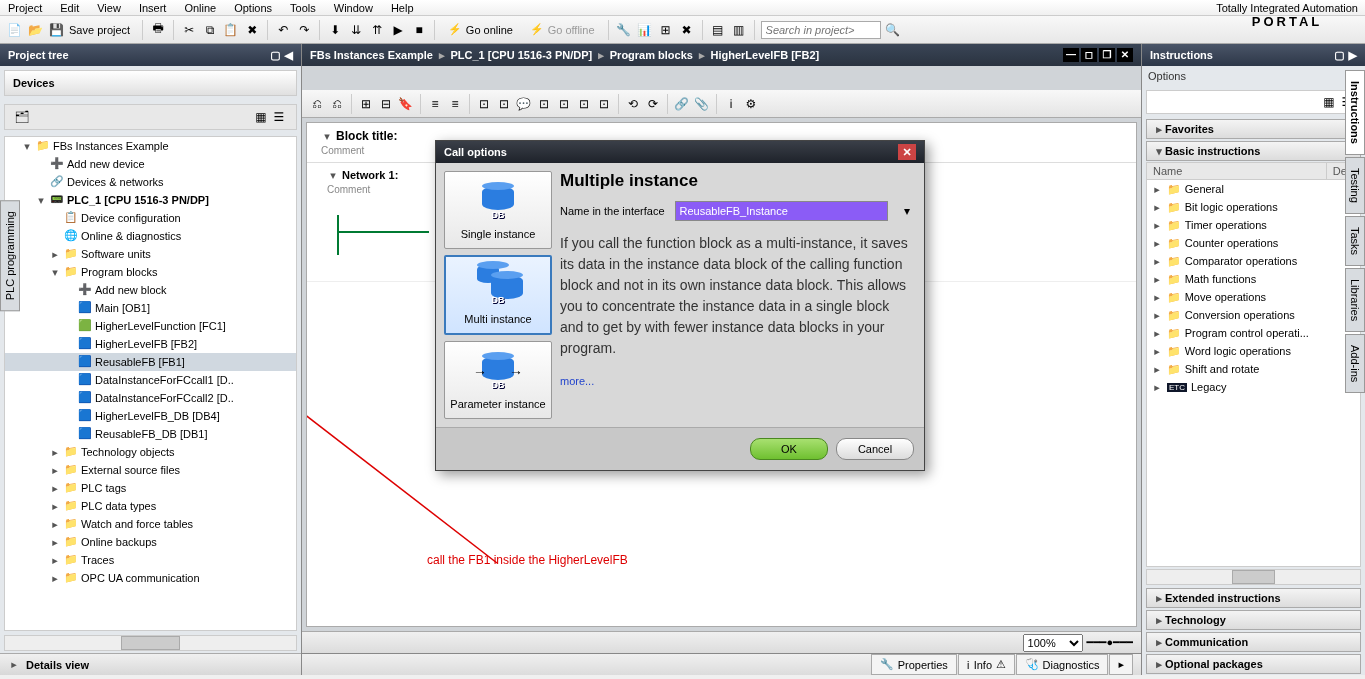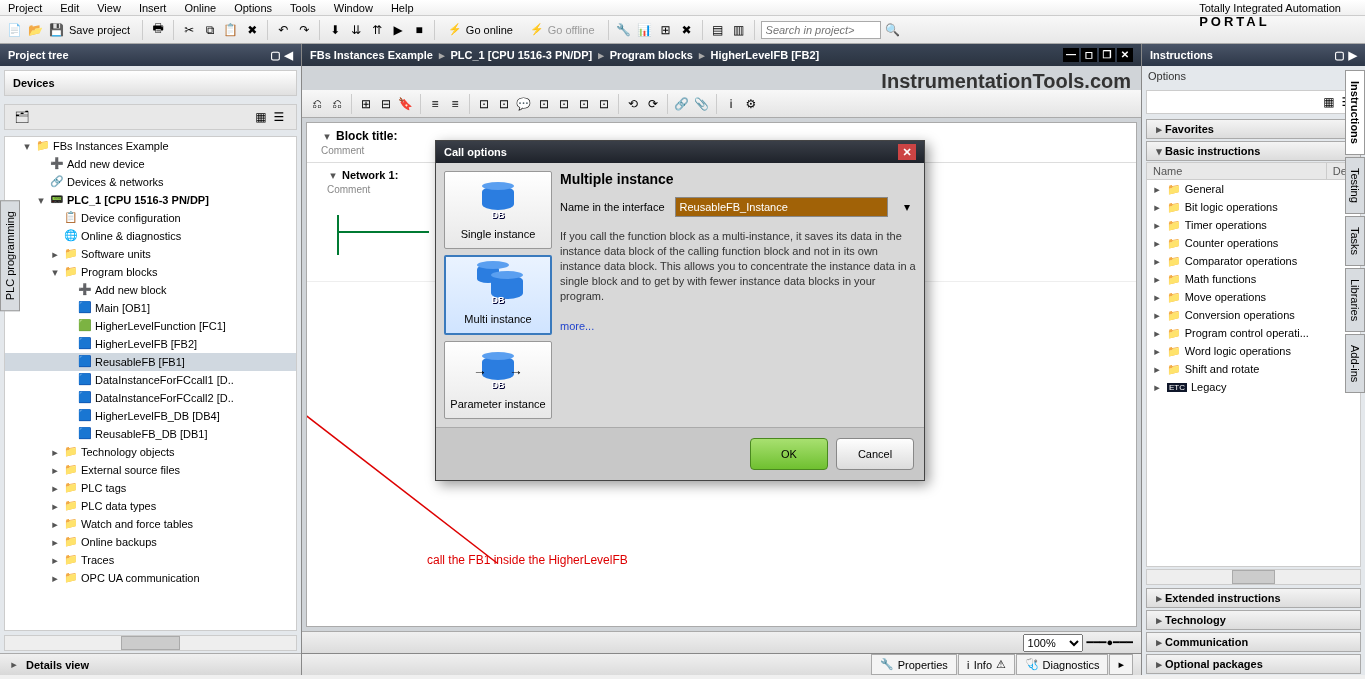--- a/index.html
+++ b/index.html
@@ -1,19 +1,19 @@
 <!DOCTYPE html>
 <html><head>
 <meta charset="utf-8">
 <style>
 *{margin:0;padding:0;box-sizing:border-box;font-family:Tahoma,Arial,sans-serif;font-size:11px}
 body{background:#f0f0f0;width:1365px;height:679px;overflow:hidden;position:relative}
 .menubar{height:16px;background:linear-gradient(#fff,#f0f0f0);display:flex;align-items:center;padding:0 8px;border-bottom:1px solid #ccc}
 .menubar span{margin-right:18px;cursor:pointer}
-.branding{position:absolute;right:24px;top:2px;text-align:left;font-size:11px;line-height:13px}
+.branding{position:absolute;right:7px;top:2px;text-align:center;font-size:11px;line-height:13px}
 .branding b{font-size:13px;letter-spacing:3px}
 .toolbar{height:28px;background:linear-gradient(#f8f8f8,#e8e8e8);display:flex;align-items:center;padding:0 6px;border-bottom:1px solid #aaa;gap:3px}
 .tbtn{width:18px;height:18px;display:inline-flex;align-items:center;justify-content:center;border:1px solid transparent;cursor:pointer;font-size:12px}
 .sep{width:1px;height:20px;background:#ccc;margin:0 3px}
 .save-label{font-size:11px;margin-right:6px}
 .online-btn{display:flex;align-items:center;gap:4px;padding:2px 6px;border:1px solid transparent}
 .search-box{width:120px;height:18px;border:1px solid #aaa;font-style:italic;color:#888;padding:0 4px;background:#fff}
 .main-layout{display:flex;height:631px}
 .left-panel{width:302px;background:#e4e8ec;border-right:1px solid #888;display:flex;flex-direction:column}
 .panel-header{height:22px;background:linear-gradient(#4a5568,#2d3748);color:#fff;display:flex;align-items:center;padding:0 8px;font-weight:bold}
@@ -71,28 +71,28 @@
 .dlg-close{margin-left:auto;width:18px;height:16px;background:#c44;color:#fff;text-align:center;cursor:pointer;font-weight:bold;line-height:16px}
 .dlg-body{display:flex;padding:8px;gap:8px;background:#d8d8d8}
 .dlg-opts{width:108px;display:flex;flex-direction:column;gap:6px}
 .dlg-opt{border:1px solid #999;background:linear-gradient(#fff,#e8e8e8);padding:8px 4px;text-align:center;cursor:pointer;border-radius:2px}
 .dlg-opt.sel{border:2px solid #3a7abd;background:linear-gradient(#eaf3ff,#d0e4ff)}
 .dlg-opt .db-ic{width:42px;height:42px;margin:0 auto 6px;position:relative}
 .db-cyl{width:32px;height:24px;background:#2b7de0;border-radius:16px/6px;position:absolute;left:5px;top:6px}
 .db-cyl::before{content:"";position:absolute;top:-4px;left:0;width:32px;height:8px;background:#5a9ff0;border-radius:16px/4px}
 .db-lbl{position:absolute;bottom:2px;width:100%;text-align:center;font-size:9px;font-weight:bold;color:#fff;text-shadow:1px 1px #003}
 .dlg-right{flex:1}
-.dlg-right h4{font-size:14px;font-weight:bold;margin-bottom:10px}
+.dlg-right h4{font-size:17px;font-weight:bold;margin-bottom:10px}
 .dlg-field{display:flex;align-items:center;margin-bottom:12px;gap:10px}
 .dlg-field input{flex:1;height:20px;border:1px solid #888;padding:0 4px;background:#fff;color:#fff}
-.dlg-field input.hl{background:#a16207;color:#fff}
-.dlg-desc{font-size:11px;color:#333;line-height:15px}
+.dlg-field input.hl{background:#8b5cf6;color:#fff}
+.dlg-desc{font-size:14px;color:#333;line-height:21px}
 .more-link{color:#24c;cursor:pointer;margin-top:16px;display:inline-block}
 .dlg-btns{display:flex;justify-content:flex-end;gap:8px;padding:10px;background:#c8c8c8;border-top:1px solid #aaa}
-.dlg-btn{width:78px;height:32px;border:1px solid #888;background:linear-gradient(#fefefe,#dcdcdc);cursor:pointer;border-radius:4px}
+.dlg-btn{width:78px;height:22px;border:1px solid #888;background:linear-gradient(#fefefe,#dcdcdc);cursor:pointer;border-radius:10px}
 .dlg-btn.ok{background:linear-gradient(#a8e070,#6fc030);border-color:#4a8820}
 .scroll-h{height:16px;background:#eee;border:1px solid #ccc;margin:2px 4px;position:relative}
 .scroll-h .thumb{position:absolute;left:40%;width:20%;height:100%;background:#ccc;border:1px solid #aaa}
 </style>
 </head>
 <body>
 
 <div class="menubar">
   <span>Project</span>
   <span>Edit</span>
@@ -316,21 +316,20 @@
       <span>Program blocks</span>
         <span class="sep-bc">▸</span>
       <span>HigherLevelFB [FB2]</span>
       <div class="wnd-ctrl">
         <span>—</span>
         <span>◻</span>
         <span>❐</span>
         <span>✕</span>
       </div>
     </div>
-    <div class="watermark">InstrumentationTools.com</div>
     <div class="editor-tb">
       <span class="tbtn">⎌</span>
       <span class="tbtn">⎌</span>
       <span class="sep"></span>
       <span class="tbtn">⊞</span>
       <span class="tbtn">⊟</span>
       <span class="tbtn">🔖</span>
       <span class="sep"></span>
       <span class="tbtn">≡</span>
       <span class="tbtn">≡</span>

